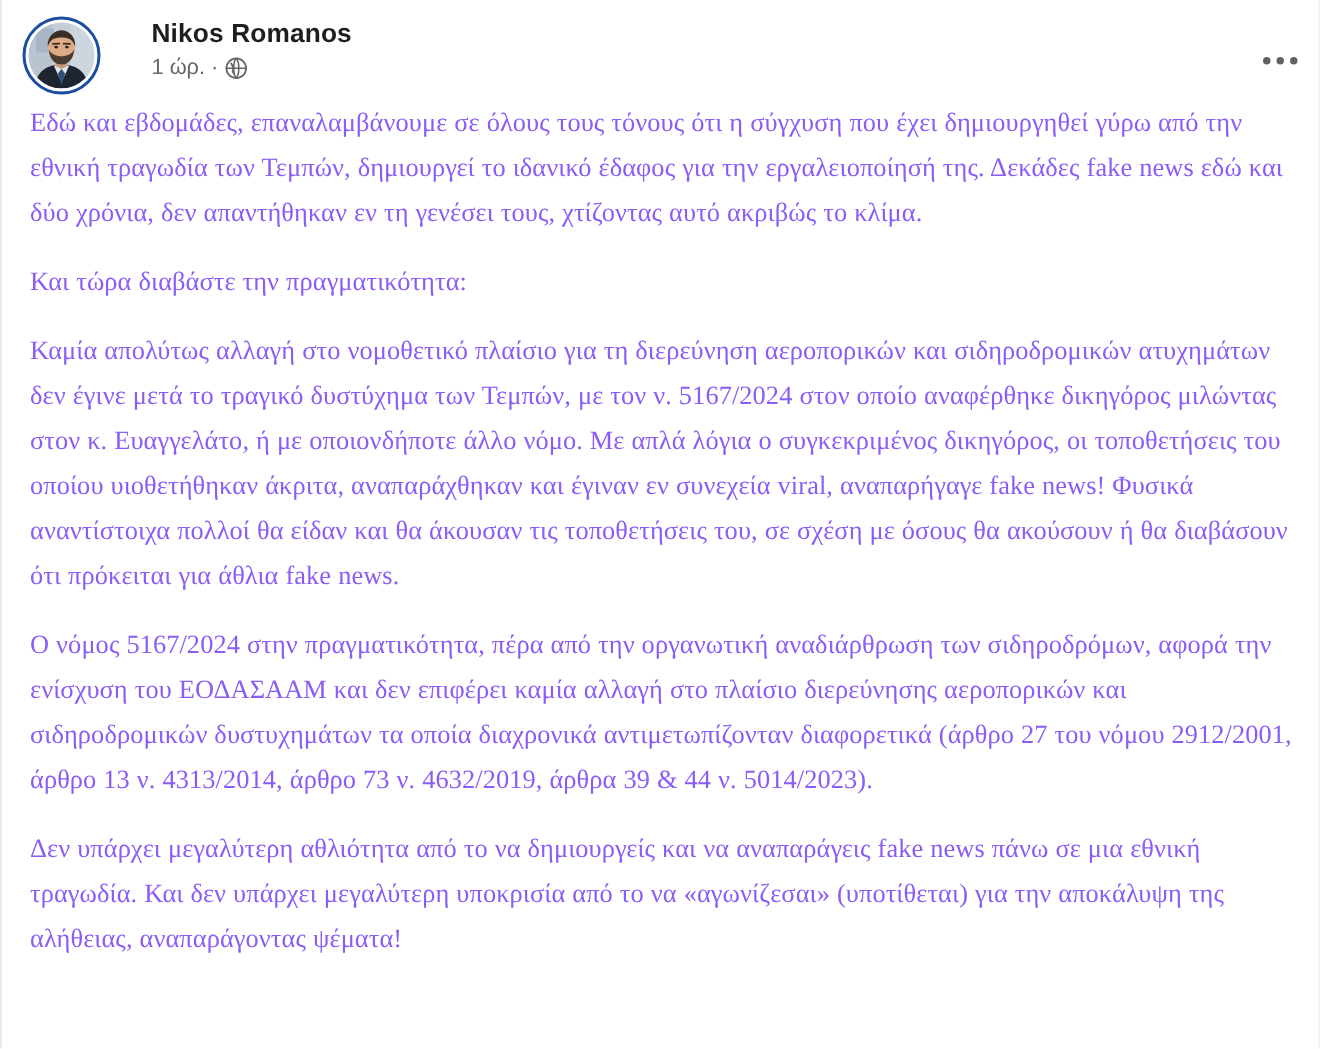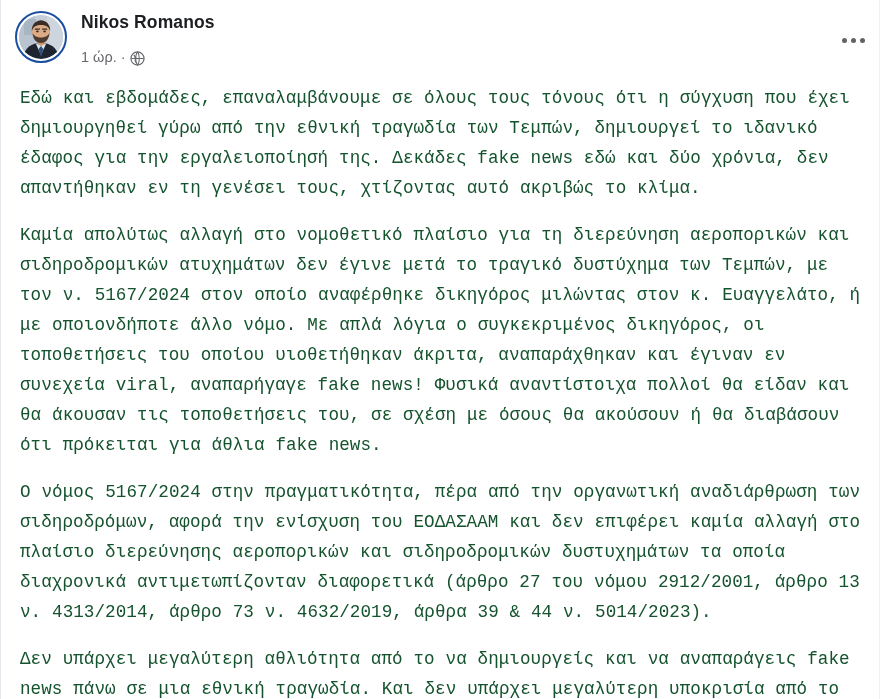--- a/index.html
+++ b/index.html
@@ -26,20 +26,21 @@
   }
 
   
   .post-header {
     position: relative;
     display: flex;
     align-items: flex-start;
     padding: 11px 16px 0 14px;
     height: 58px;
     box-sizing: border-box;
+    gap: 20px;
   }
 
   .avatar-wrap {
     position: relative;
     width: 52px;
     height: 52px;
     flex: 0 0 52px;
   }
 
   .avatar-ring {
@@ -72,22 +73,22 @@
   .author-name {
     font-size: 17.5px;
     font-weight: bold;
     color: #1c1e21;
     line-height: 21px;
     letter-spacing: 0.1px;
   }
 
   .meta-row {
     display: flex;
-    align-items: center;
-    margin-top: 16px;
+    align-items: flex-start;
+    margin-top: 4px;
     font-size: 14.5px;
     color: #65676b;
     line-height: 17px;
   }
   .meta-time { color: #65676b; }
   .meta-dot {
     margin: 0 4px;
     color: #65676b;
   }
   .globe-icon {
@@ -123,25 +124,25 @@
     background: #606266;
   }
 
   
   .post-body {
     padding: 8px 10px 0 19px;
     box-sizing: border-box;
   }
 
   .post-body p {
-    margin: 17px 0 16px 0;
+    margin: 0 0 16px 0;
     font-size: 17.6px;
     line-height: 30px;
-    color: #14532d;
-    font-family: Liberation Mono, monospace;
+    color: #8b5cf6;
+    font-family: Liberation Serif, serif;
     font-weight: normal;
     letter-spacing: 0.05px;
     word-spacing: 0.2px;
     max-width: 860px;
   }
   .post-body p:last-child { margin-bottom: 0; }
 </style>
 </head>
 <body>
 
@@ -206,18 +207,19 @@
 
     <div class="post-menu">
       <span></span>
       <span></span>
       <span></span>
     </div>
   </div>
 
   <div class="post-body">
     <p>Εδώ και εβδομάδες, επαναλαμβάνουμε σε όλους τους τόνους ότι η σύγχυση που έχει δημιουργηθεί γύρω από την εθνική τραγωδία των Τεμπών, δημιουργεί το ιδανικό έδαφος για την εργαλειοποίησή της. Δεκάδες fake news εδώ και δύο χρόνια, δεν απαντήθηκαν εν τη γενέσει τους, χτίζοντας αυτό ακριβώς το κλίμα.</p>
+    <p>Και τώρα διαβάστε την πραγματικότητα:</p>
     <p>Καμία απολύτως αλλαγή στο νομοθετικό πλαίσιο για τη διερεύνηση αεροπορικών και σιδηροδρομικών ατυχημάτων δεν έγινε μετά το τραγικό δυστύχημα των Τεμπών, με τον ν. 5167/2024 στον οποίο αναφέρθηκε δικηγόρος μιλώντας στον κ. Ευαγγελάτο, ή με οποιονδήποτε άλλο νόμο. Με απλά λόγια ο συγκεκριμένος δικηγόρος, οι τοποθετήσεις του οποίου υιοθετήθηκαν άκριτα, αναπαράχθηκαν και έγιναν εν συνεχεία viral, αναπαρήγαγε fake news! Φυσικά αναντίστοιχα πολλοί θα είδαν και θα άκουσαν τις τοποθετήσεις του, σε σχέση με όσους θα ακούσουν ή θα διαβάσουν ότι πρόκειται για άθλια fake news.</p>
     <p>Ο νόμος 5167/2024 στην πραγματικότητα, πέρα από την οργανωτική αναδιάρθρωση των σιδηροδρόμων, αφορά την ενίσχυση του ΕΟΔΑΣΑΑΜ και δεν επιφέρει καμία αλλαγή στο πλαίσιο διερεύνησης αεροπορικών και σιδηροδρομικών δυστυχημάτων τα οποία διαχρονικά αντιμετωπίζονταν διαφορετικά (άρθρο 27 του νόμου 2912/2001, άρθρο 13 ν. 4313/2014, άρθρο 73 ν. 4632/2019, άρθρα 39 &amp; 44 ν. 5014/2023).</p>
     <p>Δεν υπάρχει μεγαλύτερη αθλιότητα από το να δημιουργείς και να αναπαράγεις fake news πάνω σε μια εθνική τραγωδία. Και δεν υπάρχει μεγαλύτερη υποκρισία από το να «αγωνίζεσαι» (υποτίθεται) για την αποκάλυψη της αλήθειας, αναπαράγοντας ψέματα!</p>
   </div>
 
 </div>
 
 </body></html>

